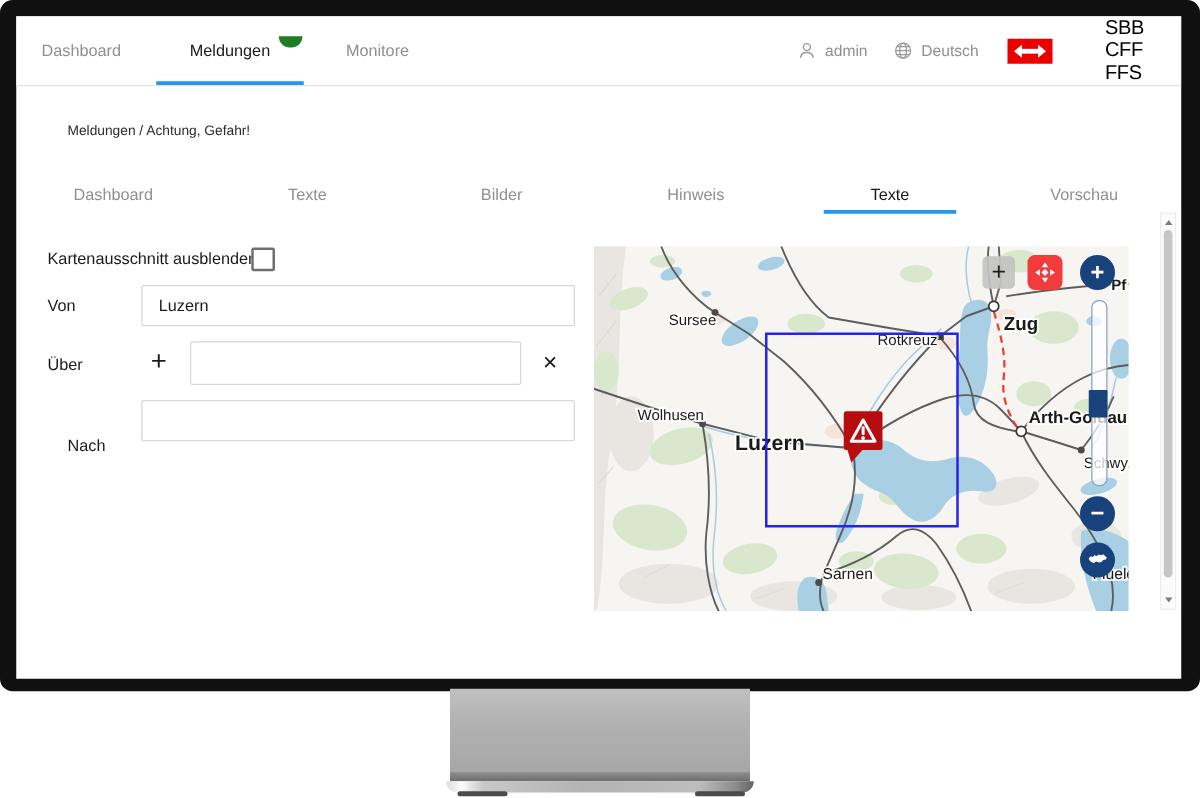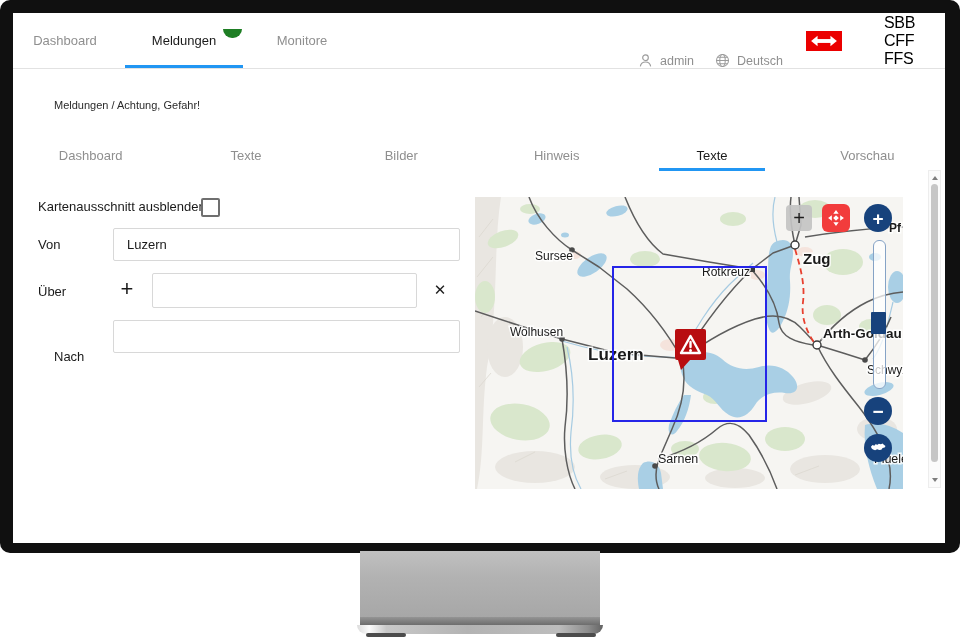--- a/index.html
+++ b/index.html
@@ -25,21 +25,21 @@
   .header{left:0;top:0;width:932px;height:55px;background:#fff;border-bottom:1px solid #e2e2e2;}
   .nav-item{top:0;height:55px;display:flex;align-items:center;justify-content:center;
             font-size:13px;color:#8f8f8f;cursor:pointer;}
   .nav-item.active{color:#1a1a1a;}
   .nav-item.active::after{content:"";position:absolute;left:0;right:0;bottom:0;height:3px;background:#2196f3;}
   .nav-dashboard{left:20px;width:64px;}
   .nav-meldungen{left:112px;width:118px;}
   .nav-monitore{left:258px;width:62px;}
   .nav-badge{left:210px;top:16px;width:19px;height:9px;background:#1e7e24;
              border-radius:0 0 10px 10px;}
-  .hgroup{top:0;height:55px;display:flex;align-items:flex-end;gap:7px;
+  .hgroup{top:0;height:55px;display:flex;align-items:center;gap:7px;
           font-size:12.5px;color:#8f8f8f;cursor:pointer;}
   .g-user{left:625px;} .g-lang{left:702px;}
   .brand{left:793px;top:0;height:55px;display:flex;align-items:center;gap:6px;cursor:default;}
   .brand-mark{width:42px;height:20px;background:#eb0000;display:flex;align-items:center;justify-content:center;}
   .brand-text{font-size:16px;font-weight:400;color:#000;letter-spacing:-0.3px;margin-left:36px;}
 
   
   .breadcrumb{left:10px;top:86px;font-size:11px;color:#2b2b2b;margin-left:31px;}
 
   

